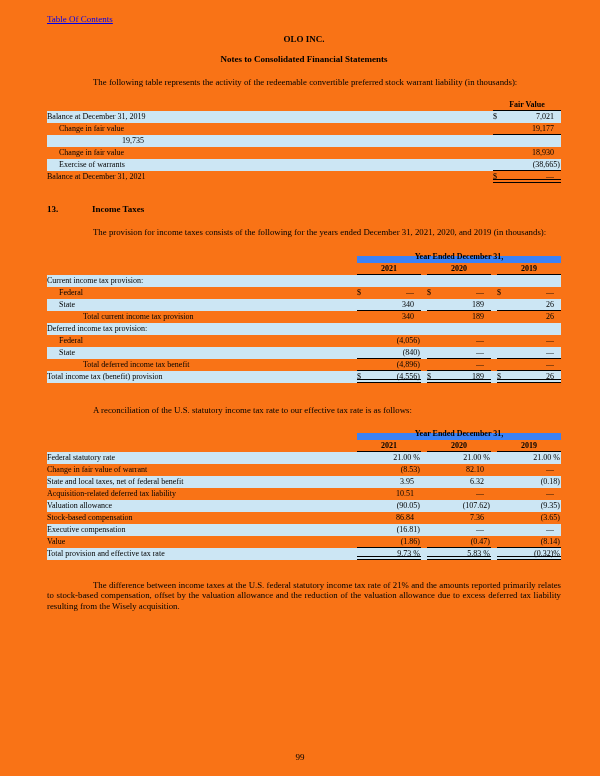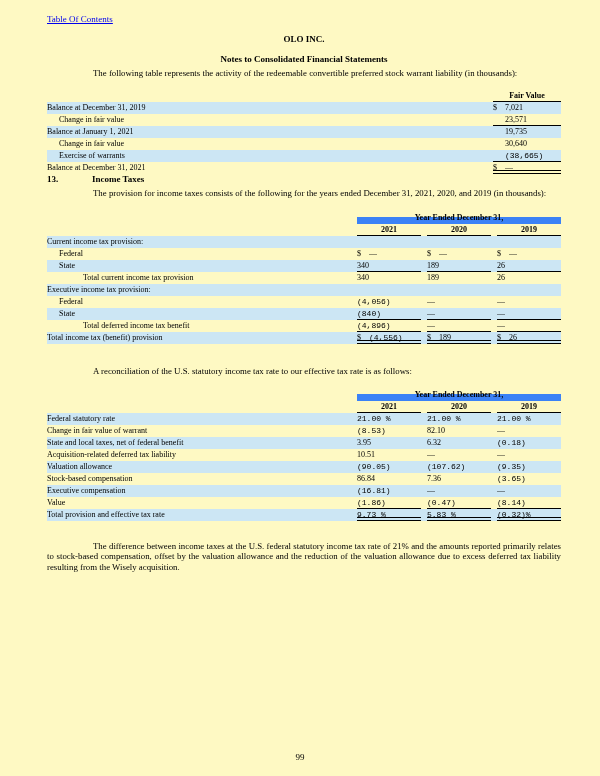--- a/index.html
+++ b/index.html
@@ -2,42 +2,42 @@
 <html><head>
 <meta charset="utf-8">
 <style>
   * { margin:0; padding:0; box-sizing:border-box; }
   html,body { background:#ffffff; }
   body {
     width:600px; height:776px;
     font-family:"Liberation Serif", serif;
     color:#000;
   }
-  .page { position:relative; width:600px; height:776px; padding:8px 39px 0 47px; overflow:hidden; background:#fef9c3; }
+  .page { position:relative; width:600px; height:776px; padding:8px 39px 0 47px; overflow:hidden; background:#f97316; }
   .toc-link { font-size:9px; text-decoration:underline; display:inline-block; cursor:pointer; }
   .doc-title { text-align:center; font-weight:bold; font-size:9px; margin-top:8px; }
   .doc-subtitle { text-align:center; font-weight:bold; font-size:9px; margin-top:10px; }
   .para { font-size:8.8px; line-height:10.6px; text-align:justify; text-indent:46px; }
-  .mt13 { margin-top:4px; } .mt21 { } .mt14 { margin-top:14px; }
+  .mt13 { margin-top:13px; } .mt21 { margin-top:21px; } .mt14 { margin-top:14px; }
   .mt22 { margin-top:22px; } .mt12 { margin-top:12px; } .mt20 { margin-top:20px; } .mt11 { margin-top:11px; }
   .sec-head { font-size:9px; font-weight:bold; }
   .sec-num { display:inline-block; width:45px; }
   .tbl { width:100%; }
   .trow { display:flex; height:12px; font-size:8px; align-items:stretch; }
   .trow > div { line-height:11px; }
   .lbl { flex:1 1 auto; min-width:0; white-space:nowrap; overflow:hidden; }
   .ind1 { padding-left:12px; }
   .ind2 { padding-left:36px; }
   .grp { display:flex; width:64px; flex:0 0 64px; }
   .grp1 { width:68px; flex:0 0 68px;margin-left:36px; }
   .gap { width:6px; flex:0 0 6px; }
   .dol { width:12px; text-align:left; line-height:11px; }
-  .val { flex:1; line-height:11px; }
+  .val { flex:1; text-align:right; line-height:11px; }
   .p1 { padding-right:7px; }
-  .p0 { padding-right:1px;font-family:Liberation Mono, monospace; }
+  .p0 { padding-right:1px; }
   .shaded { background:var(--hl,#cce6f4); }
   .b-single { border-bottom:1px solid #000; }
   .b-double { border-bottom:4px double #000; }
   .yr { justify-content:center; font-weight:bold; }
   .yr .ytxt { line-height:11px;text-align:center; }
   .hdrcell { justify-content:center; font-weight:bold; }
   .hdrcell .htxt { line-height:11px; }
   .span-cell { flex:0 0 204px; text-align:center; font-weight:bold; border-bottom:7px solid #3b82f6; }
   .page-num { position:absolute; left:0; right:0; bottom:14px; text-align:center; font-size:9px; }
 </style>
@@ -63,35 +63,34 @@
         <div class="lbl">Balance at December 31, 2019</div>
         <div class="grp grp1">
           <span class="dol">$</span>
           <span class="val p1">7,021</span>
         </div>
       </div>
       <div class="trow">
         <div class="lbl ind1">Change in fair value</div>
         <div class="grp grp1 b-single">
           <span class="dol"></span>
-          <span class="val p1">23,571</span>
-        </div>
-      </div>
-      <div class="trow shaded">
-        <div class="lbl">Balance at January 1, 2021</div>
+          <span class="val p1">19,177</span>
+        </div>
+      </div>
+      <div class="trow shaded">
         <div class="grp grp1">
           <span class="dol"></span>
           <span class="val p1">19,735</span>
         </div>
       </div>
       <div class="trow">
         <div class="lbl ind1">Change in fair value</div>
         <div class="grp grp1">
           <span class="dol"></span>
-          <span class="val p1">30,640</span>
+          <span class="val p1">18,930</span>
         </div>
       </div>
       <div class="trow shaded">
         <div class="lbl ind1">Exercise of warrants</div>
         <div class="grp grp1 b-single">
           <span class="dol"></span>
           <span class="val p0">(38,665)</span>
         </div>
       </div>
       <div class="trow">
@@ -170,21 +169,21 @@
         <div class="gap"></div>
         <div class="grp">
           <span class="val p1">189</span>
         </div>
         <div class="gap"></div>
         <div class="grp">
           <span class="val p1">26</span>
         </div>
       </div>
       <div class="trow shaded">
-        <div class="lbl">Executive income tax provision:</div>
+        <div class="lbl">Deferred income tax provision:</div>
       </div>
       <div class="trow">
         <div class="lbl ind1">Federal</div>
         <div class="grp">
           <span class="val p0">(4,056)</span>
         </div>
         <div class="gap"></div>
         <div class="grp">
           <span class="val p1">—</span>
         </div>

